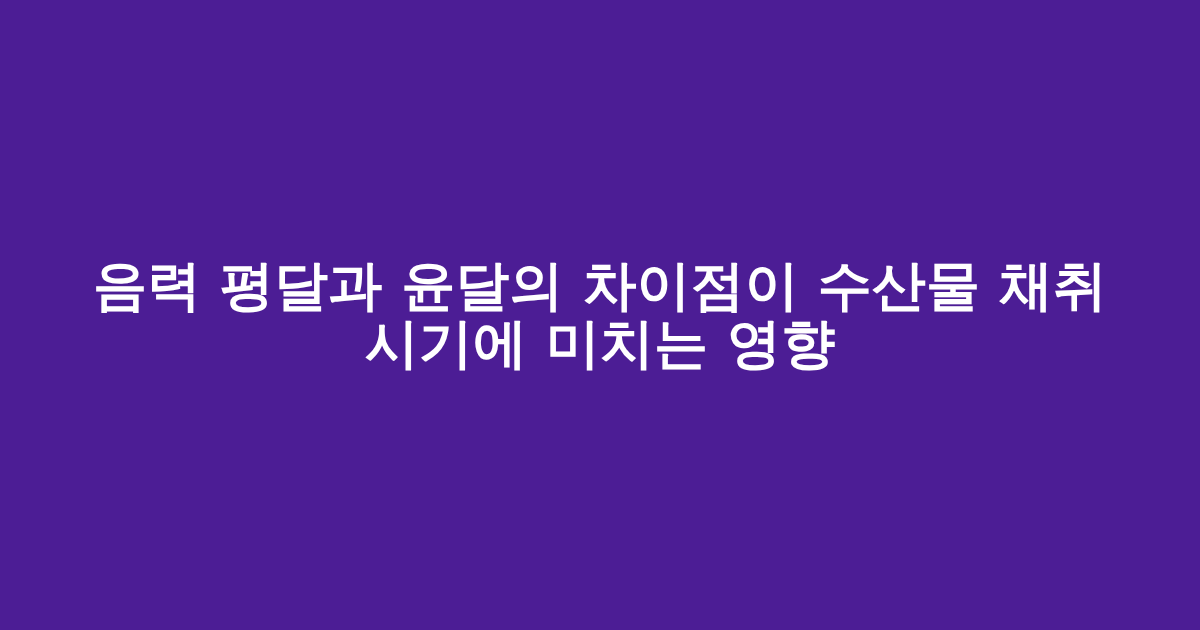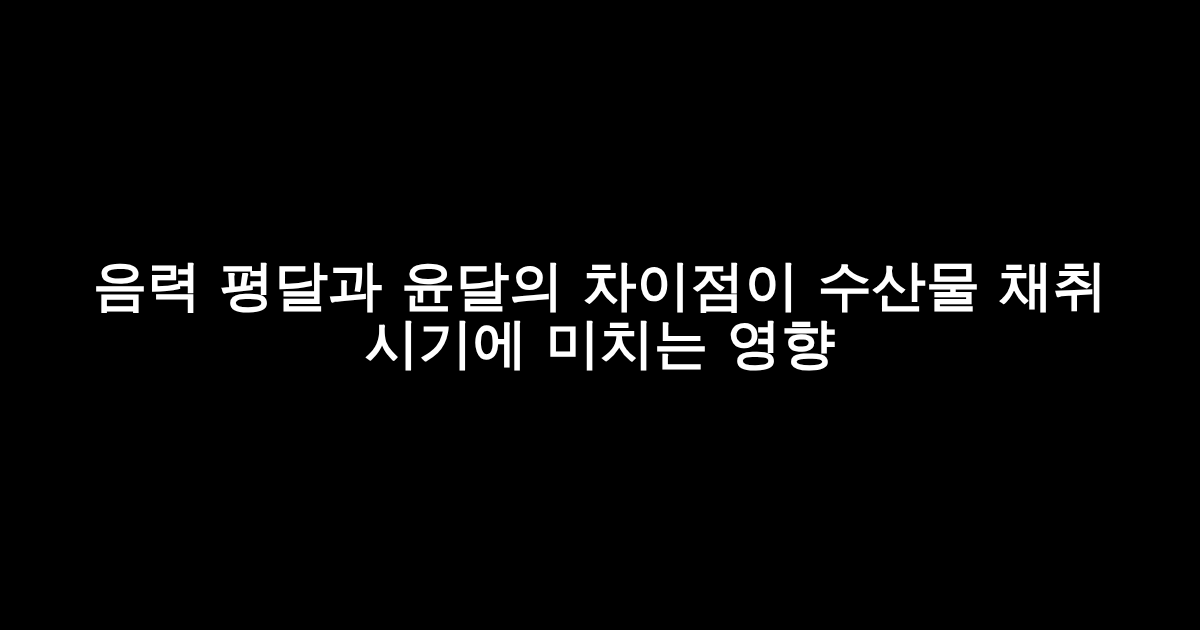--- a/index.html
+++ b/index.html
@@ -42,17 +42,17 @@
     line-height: 58px;
     letter-spacing: 0.1px;
     word-break: keep-all;
     text-align: center;
     white-space: pre-wrap;
   }
 </style>
 </head>
 <body>
 
-<div id="card" style="background: #000000;">
+<div id="card" style="background: #4c1d95;">
   <div id="headline-block">
     <h1 class="headline" style="color: rgb(255, 255, 255);">음력 평달과 윤달의 차이점이 수산물 채취 시기에 미치는 영향</h1>
   </div>
 </div>
 
 </body></html>

